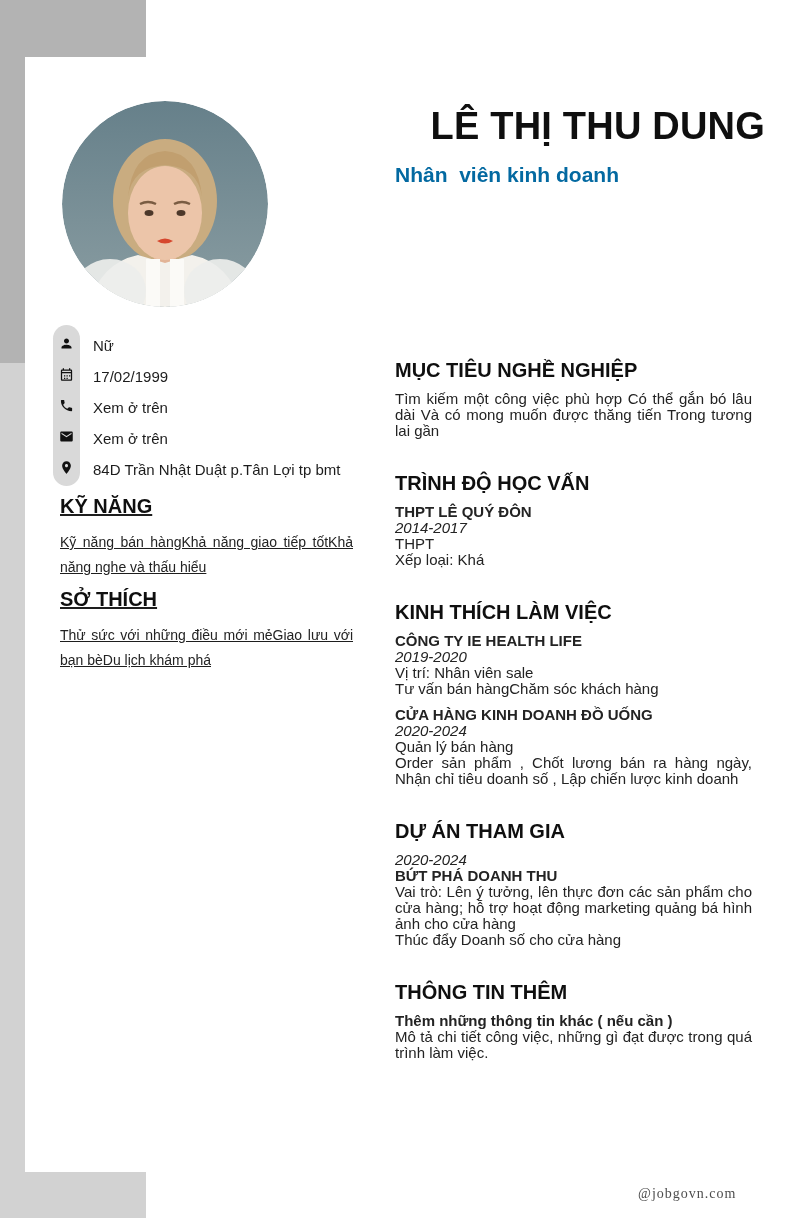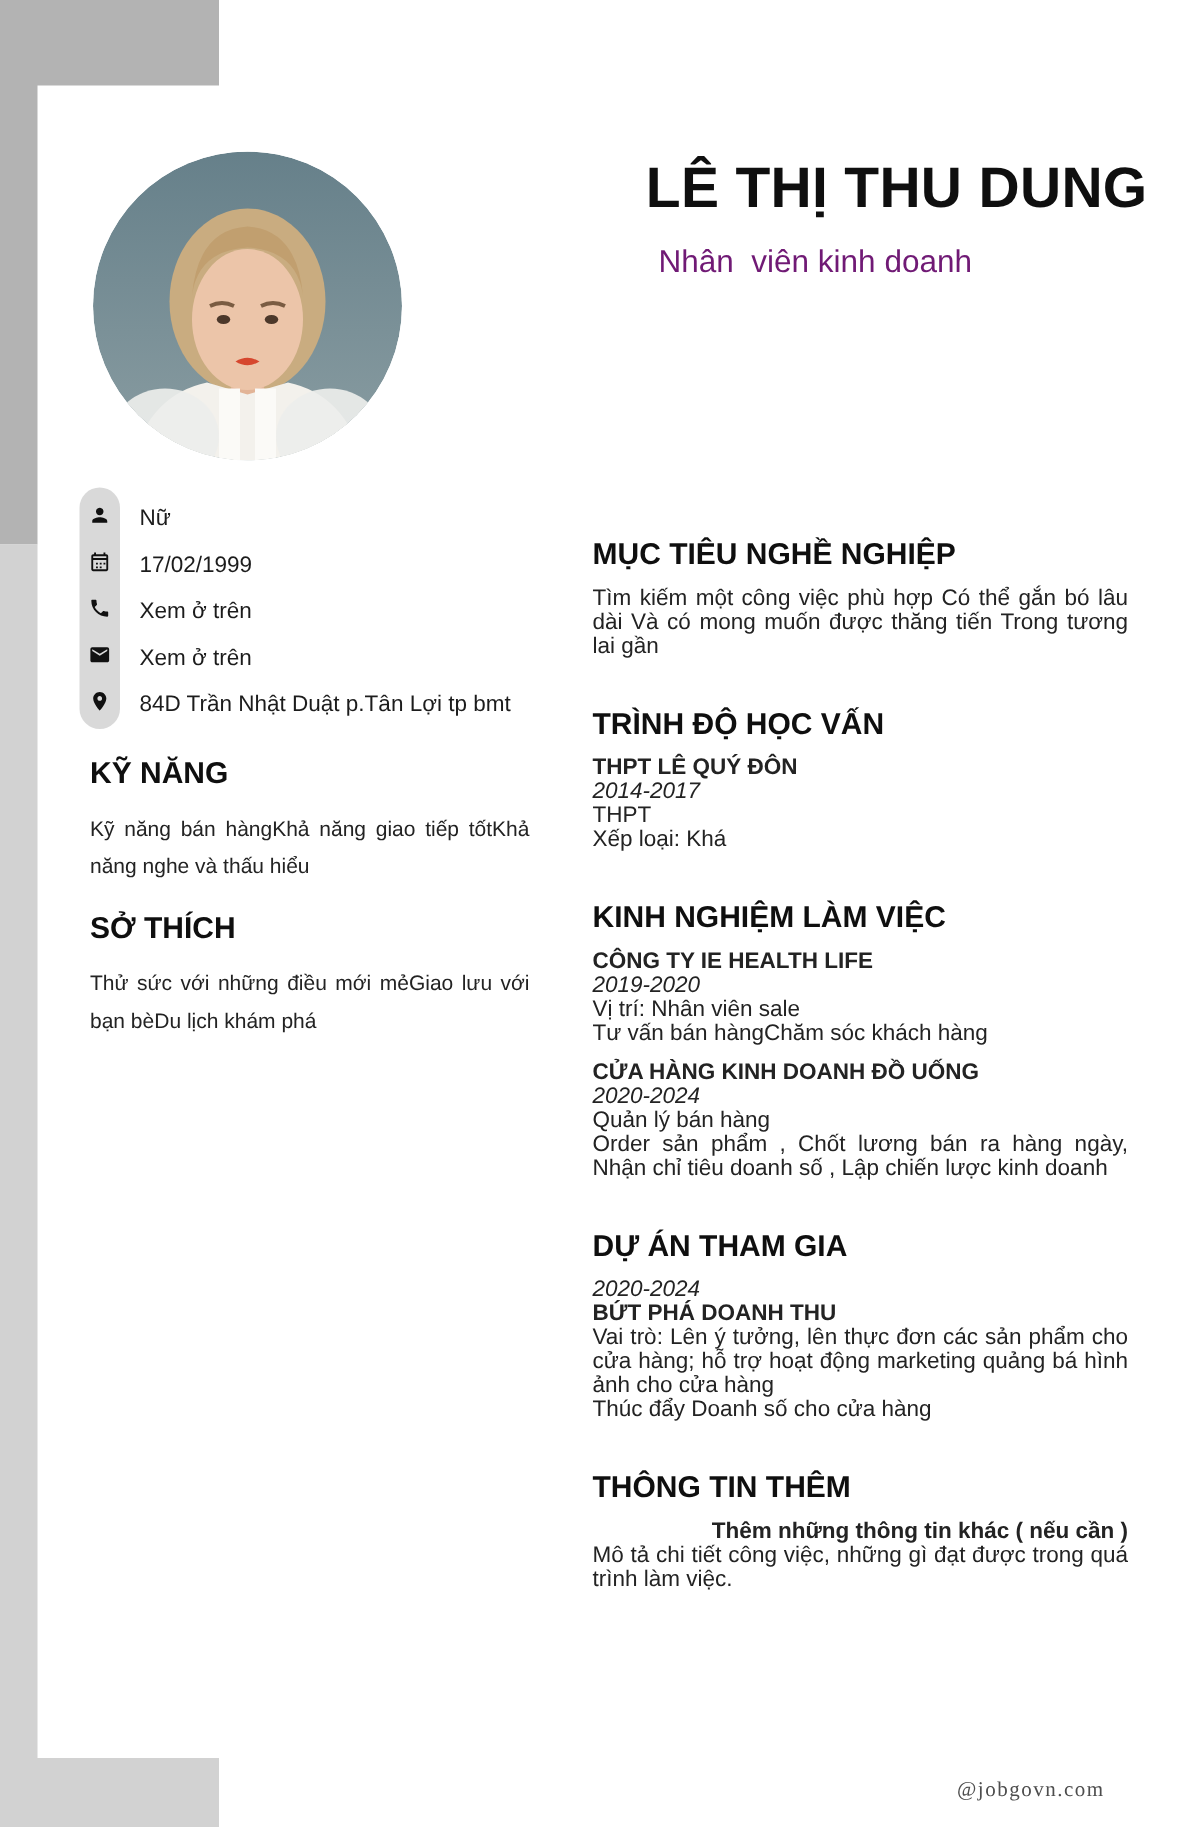--- a/index.html
+++ b/index.html
@@ -13,45 +13,45 @@
   .decor-strip-light { position:absolute; left:0; top:363px;  width:25px;  height:855px; background:#d2d2d2; }
   .decor-bottom-left { position:absolute; left:0; top:1172px; width:146px; height:46px;  background:#d2d2d2; }
 
   
   .photo { position:absolute; left:62px; top:101px; width:206px; height:206px; border-radius:50%; overflow:hidden; }
   .photo svg { display:block; }
 
   
   .header-block { position:absolute; left:395px; top:104px; width:370px; }
   .name { margin:0; font-size:38px; line-height:44px; font-weight:800; color:#0f0f0f; letter-spacing:0.2px;text-align:right; }
-  .job-title { margin-top:15px; font-size:21px; font-weight:400; color:#701a75; white-space:pre-wrap;margin-left:44px; }
+  .job-title { margin-top:15px; font-size:21px; font-weight:700; color:#0369a1; white-space:pre-wrap; }
 
   
   .left-col { position:absolute; left:53px; top:325px; width:300px; }
   .contact { display:flex; align-items:center; }
   .icon-rail { width:27px; background:#d9d9d9; border-radius:14px; padding:3px 0; display:flex; flex-direction:column; }
   .icon-cell { height:31px; display:flex; align-items:center; justify-content:center; }
   .icon-cell svg { width:15px; height:15px; fill:#111; }
   .contact-values { margin-left:13px; padding-top:3px; flex:1; }
   .contact-value { height:31px; display:flex; align-items:center; font-size:15px; color:#1c1c1c; white-space:nowrap; }
 
-  .side-section { margin:18px 0 0 7px; }
+  .side-section { margin:8px 0 0 7px;text-decoration:underline; }
   .side-section h2 { margin:0 0 11px; font-size:20px; line-height:25px; font-weight:800; color:#0f0f0f; }
   .side-section p { margin:0; font-size:14px; line-height:24.5px; color:#232323; text-align:justify; }
 
   
   .right-col { position:absolute; left:395px; top:326px; width:357px; }
   .right-col section { margin-bottom:16px;margin-top:32px; }
   .right-col h2 { margin:0 0 8px; font-size:20px; line-height:25px; font-weight:800; color:#0f0f0f; }
   .right-col p { margin:0; font-size:15px; line-height:16px; color:#232323; }
   .justify { text-align:justify; }
   .org   { font-weight:700; font-size:15px; }
   .dates { font-style:italic; font-size:14.5px; }
   .job + .job { margin-top:10px; }
-  .note-label { font-weight:600;text-align:right; }
+  .note-label { font-weight:600; }
   .muted { color:#8c8c8c; }
 
   
   .watermark {
     position:absolute; left:638px; top:1186px;
     font-family:Liberation Serif, serif; font-size:14px; letter-spacing:1px; color:#4d4d4d;
   }
 </style>
 </head>
 <body>
@@ -157,21 +157,21 @@
 
     <section>
       <h2>TRÌNH ĐỘ HỌC VẤN</h2>
       <p class="org">THPT LÊ QUÝ ĐÔN</p>
       <p class="dates">2014-2017</p>
       <p>THPT</p>
       <p>Xếp loại: Khá</p>
     </section>
 
     <section>
-      <h2>KINH NGHIỆM LÀM VIỆC</h2>
+      <h2>KINH THÍCH LÀM VIỆC</h2>
       <div class="job">
         <p class="org">CÔNG TY IE HEALTH LIFE</p>
         <p class="dates">2019-2020</p>
         <p>Vị trí: Nhân viên sale</p>
         <p>Tư vấn bán hàngChăm sóc khách hàng</p>
       </div>
       <div class="job">
         <p class="org">CỬA HÀNG KINH DOANH ĐỒ UỐNG</p>
         <p class="dates">2020-2024</p>
         <p>Quản lý bán hàng</p>

